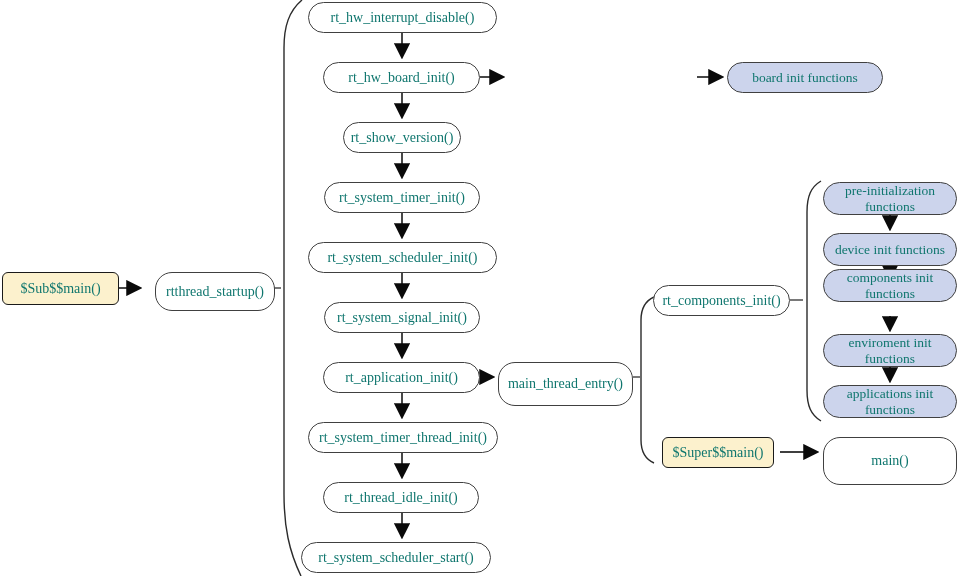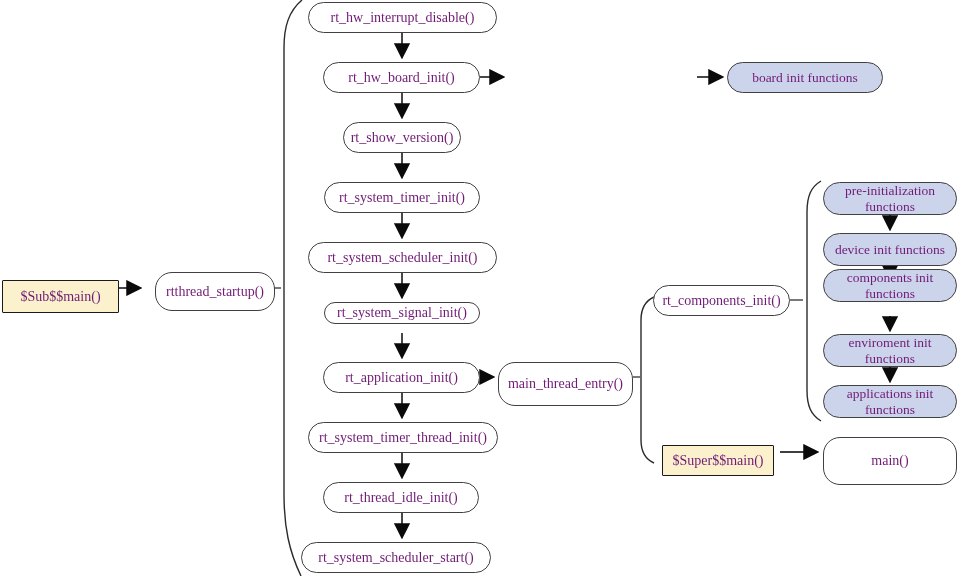--- a/index.html
+++ b/index.html
@@ -10,30 +10,30 @@
     font-family:"Liberation Serif","DejaVu Serif",serif;
     overflow:hidden;
   }
   .edges{position:absolute;left:0;top:0;width:958px;height:576px;}
   .edge{stroke:var(--arrow,#3f3f3f);stroke-width:1.9;fill:none;}
   .edge.thin{stroke-width:1.4;}
   .brace{stroke:var(--brace,#2b2b2b);stroke-width:1.4;fill:none;}
   .node{
     position:absolute;box-sizing:border-box;
     display:flex;align-items:center;justify-content:center;
-    text-align:center;color:#701a75;
+    text-align:center;color:#0f766e;
     background:var(--node-fill,#ffffff);
     border:1.4px solid var(--node-border,#404040);
     border-radius:17px;
     font-size:14px;line-height:1.12;
     white-space:pre-line;
   }
   .node.tan{
     background:var(--highlight-fill,#fcf1cd);
-    border:1px solid #1a1a1a;border-radius:1px;margin-top:8px;
+    border:1px solid #1a1a1a;border-radius:6px;
   }
   .node.blue{
     background:var(--group-fill,#ccd4ec);
     font-size:13.5px;
   }
 </style>
 </head>
 <body>
 
 <div class="canvas">
@@ -77,21 +77,21 @@
 
   <div class="node tan" style="left:2px;top:272px;width:117px;height:33px">$Sub$$main()</div>
   <div class="node" style="left:155px;top:272px;width:120px;height:39px">rtthread_startup()</div>
 
   <div class="node" style="left:308px;top:2px;width:189px;height:31px">rt_hw_interrupt_disable()</div>
   <div class="node" style="left:323px;top:62px;width:157px;height:31px">rt_hw_board_init()</div>
   <div class="node blue" style="left:727px;top:62px;width:156px;height:31px">board init functions</div>
   <div class="node" style="left:343px;top:122px;width:118px;height:31px">rt_show_version()</div>
   <div class="node" style="left:324px;top:182px;width:156px;height:31px">rt_system_timer_init()</div>
   <div class="node" style="left:308px;top:242px;width:189px;height:31px">rt_system_scheduler_init()</div>
-  <div class="node" style="left:324px;top:302px;width:156px;height:22px">rt_system_signal_init()</div>
+  <div class="node" style="left:324px;top:302px;width:156px;height:31px">rt_system_signal_init()</div>
   <div class="node" style="left:323px;top:362px;width:157px;height:31px">rt_application_init()</div>
   <div class="node" style="left:308px;top:422px;width:190px;height:31px">rt_system_timer_thread_init()</div>
   <div class="node" style="left:323px;top:482px;width:156px;height:31px">rt_thread_idle_init()</div>
   <div class="node" style="left:301px;top:542px;width:190px;height:31px">rt_system_scheduler_start()</div>
 
   <div class="node" style="left:498px;top:362px;width:135px;height:44px">main_thread_entry()</div>
   <div class="node" style="left:653px;top:285px;width:137px;height:31px">rt_components_init()</div>
 
   <div class="node blue" style="left:823px;top:182px;width:134px;height:33px">pre-initialization
 functions</div>

